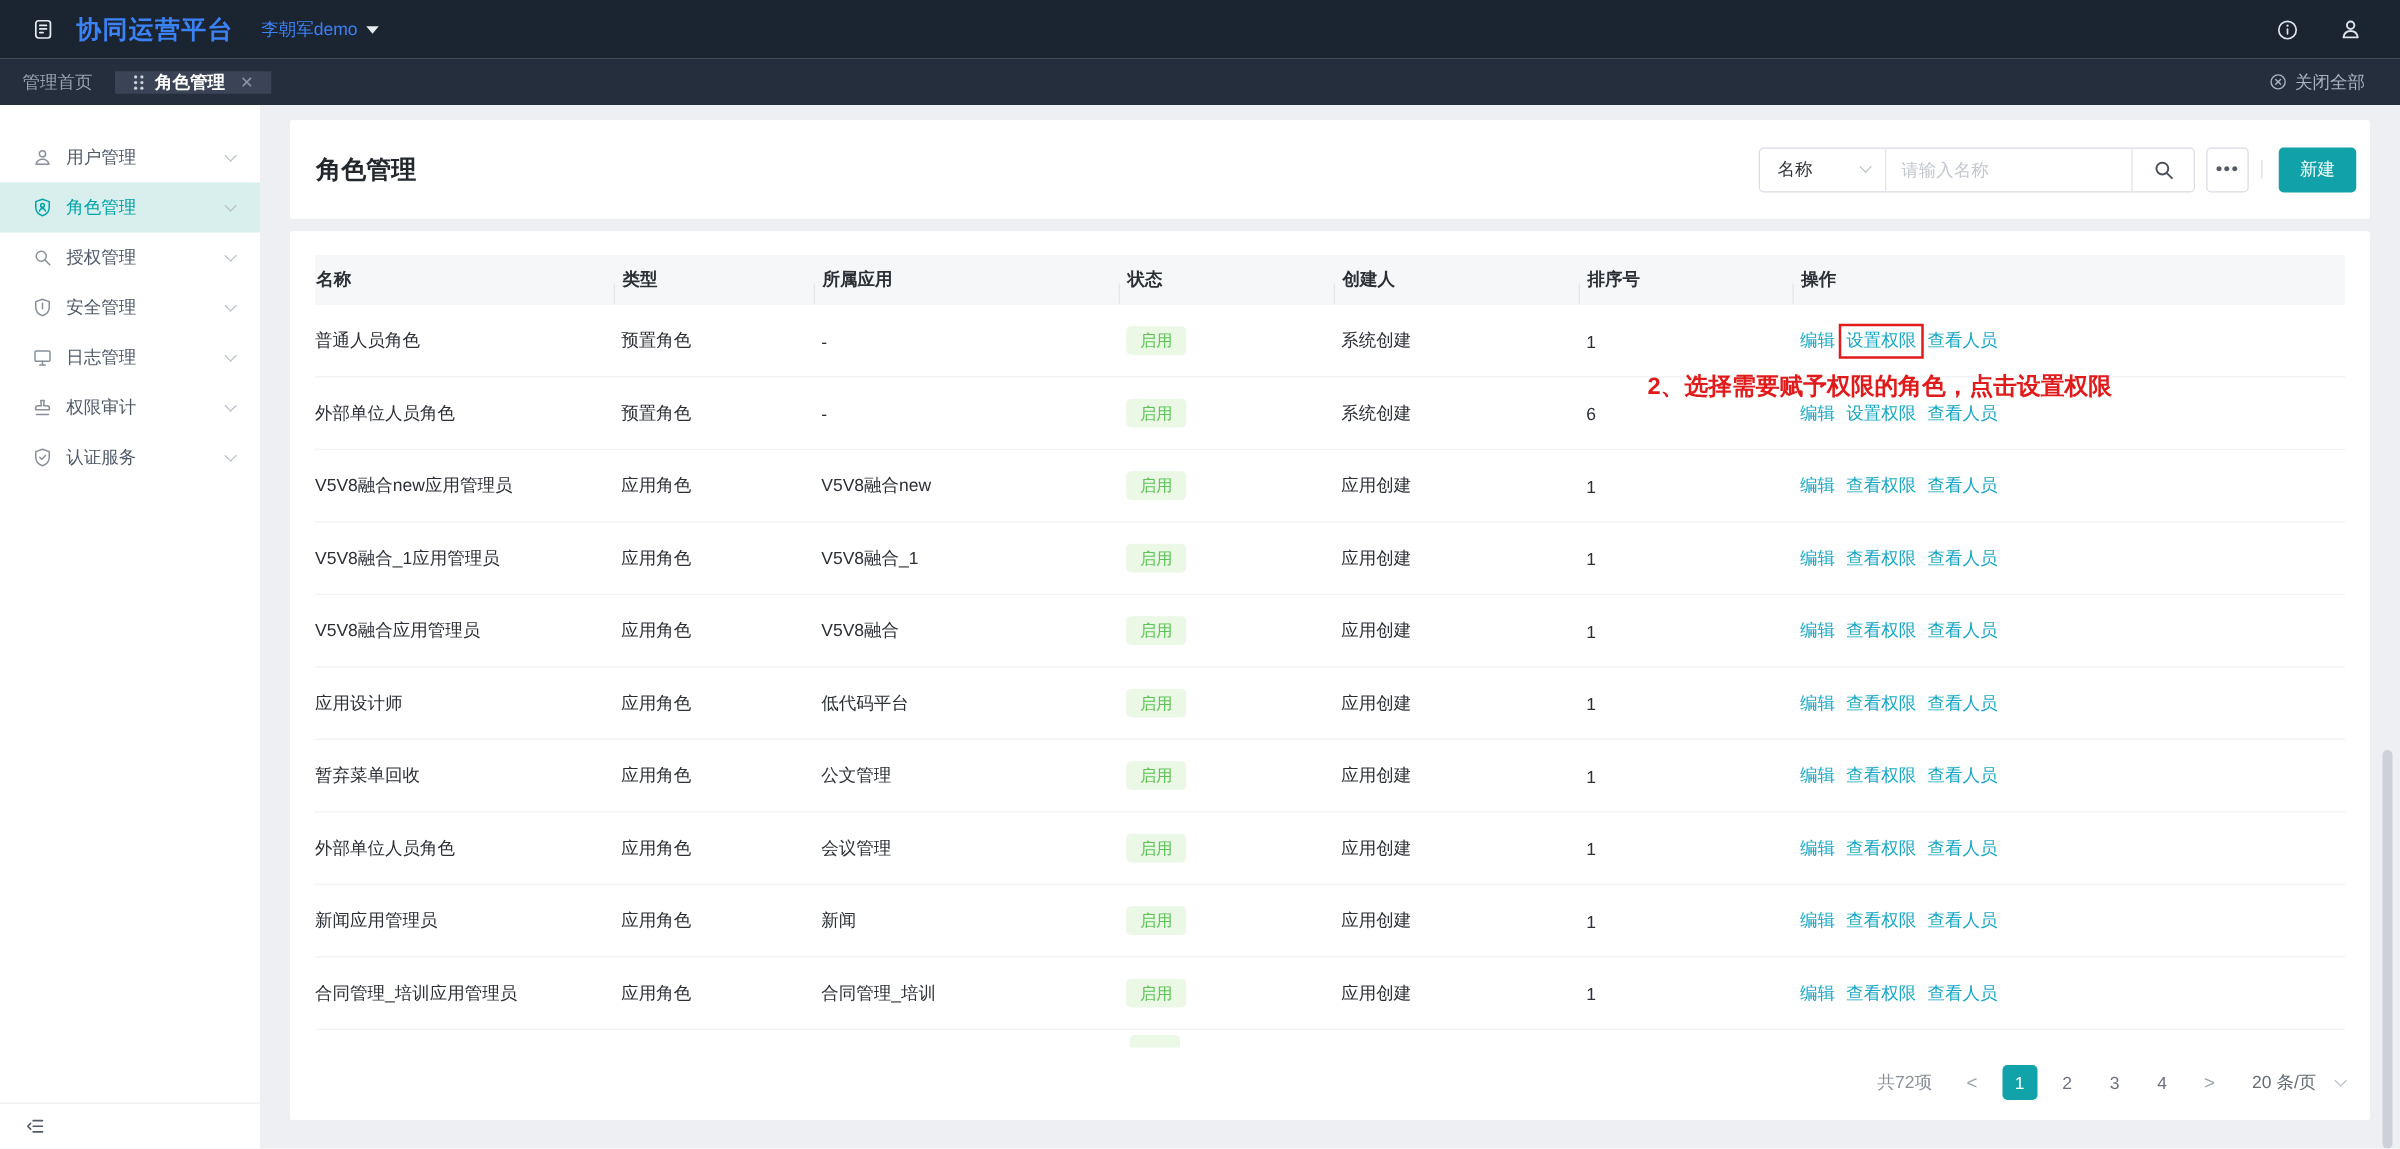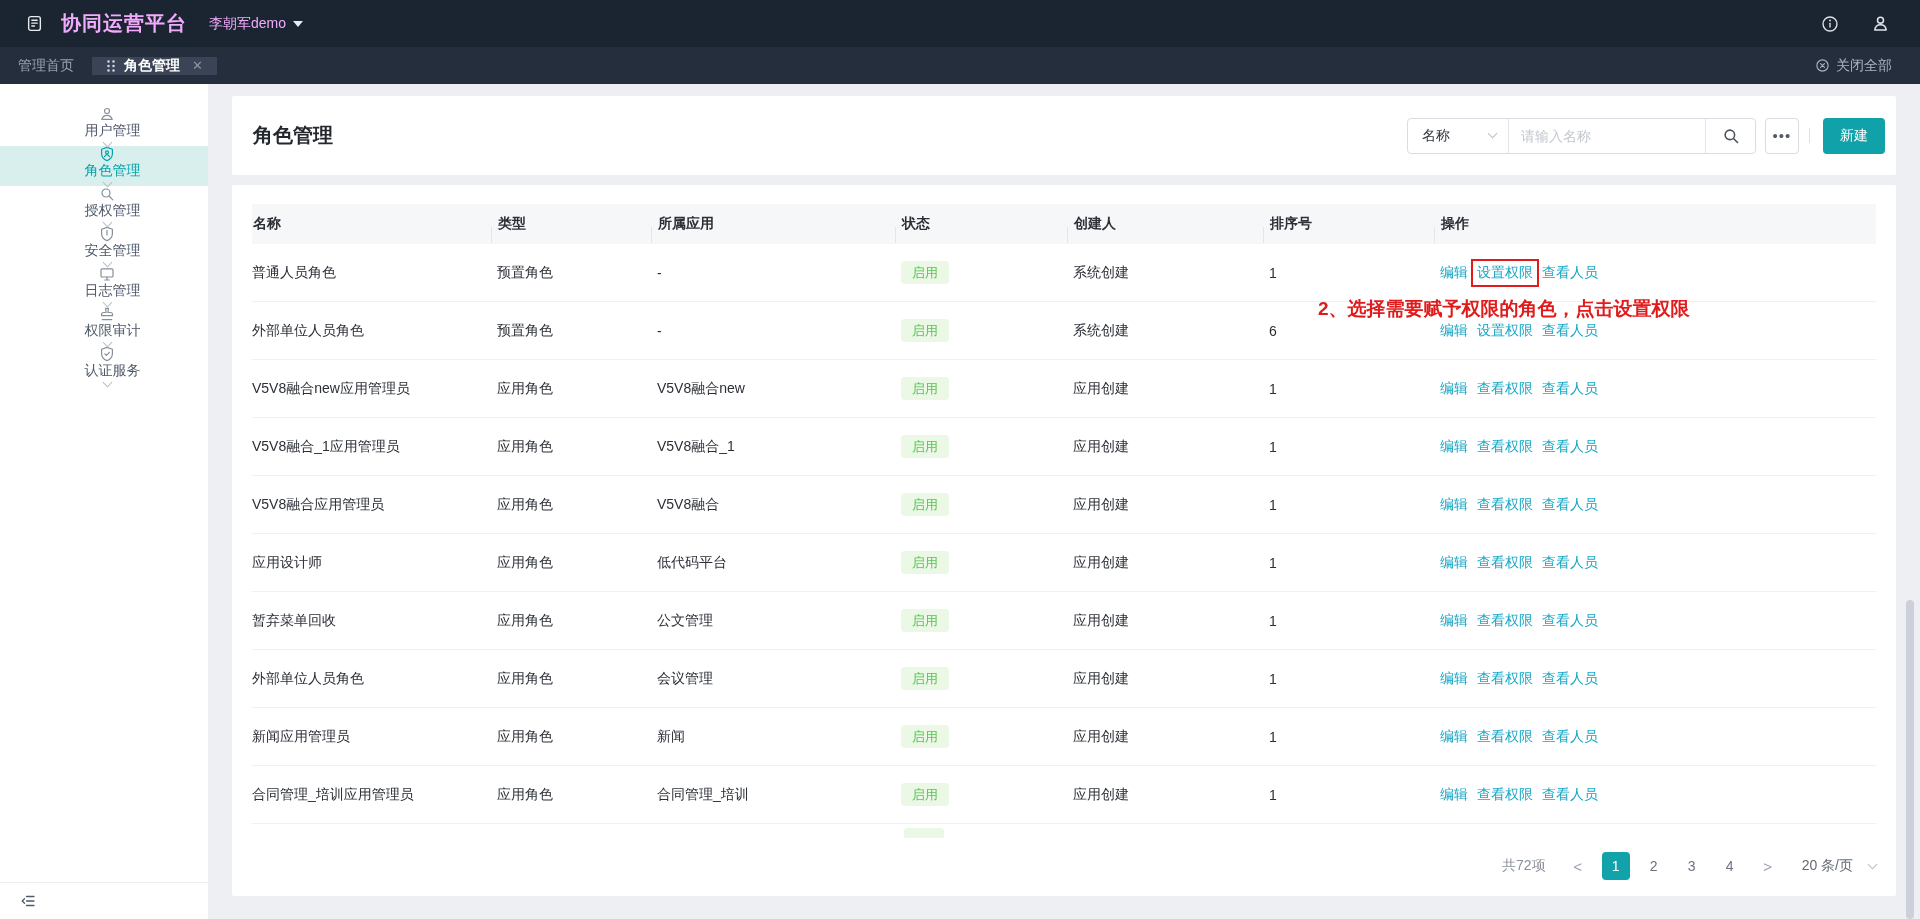--- a/index.html
+++ b/index.html
@@ -1,38 +1,38 @@
 <!DOCTYPE html>
 <html><head>
 <meta charset="utf-8">
 <style>
   * { margin:0; padding:0; box-sizing:border-box; }
   html,body { width:1920px; height:919px; overflow:hidden; }
   body { font-family:"Liberation Sans","DejaVu Sans",sans-serif; font-size:14px; color:#30343b; }
   .app { position:relative; width:1920px; height:919px; background:#edeff3; overflow:hidden; }
 
   
-  .hdr { position:absolute; top:0; left:0; right:0; height:47px; background:#1b2431; display:flex; align-items:center; color:#f0abfc; }
+  .hdr { position:absolute; top:0; left:0; right:0; height:47px; background:#1b2431; display:flex; align-items:center; color:#3b82f6; }
   .hdr .logo { margin-left:26px; display:flex; align-items:center; color:#e8ebf0; }
   .hdr .app-title { margin-left:18px; font-size:20px; font-weight:700; letter-spacing:1px; }
   .hdr .user { margin-left:22px; font-size:14px; display:flex; align-items:center; gap:7px; cursor:pointer; }
   .caret-down { width:0; height:0; border-left:5px solid transparent; border-right:5px solid transparent; border-top:6px solid #e8ebf0; }
   .hdr-right { margin-left:auto; margin-right:30px; display:flex; align-items:center; gap:32px; color:#dfe3ea; }
 
   
   .tabbar { position:absolute; top:47px; left:0; right:0; height:37px; background:#252e3d; display:flex; align-items:center; }
   .tab { display:flex; align-items:center; padding:0 18px; font-size:14px; color:#99a2b0; cursor:pointer; gap:8px; }
   .tab.active { background:#3a4456; color:#fff; font-weight:700; padding:0 14px; }
   .tab .tab-close { color:#8b94a3; font-weight:400; font-size:13px; margin-left:4px; }
   .close-all { margin-left:auto; display:flex; align-items:center; gap:6px; color:#aab3c0; font-size:14px; padding-right:28px; cursor:pointer; }
 
   
   .sidebar { position:absolute; top:84px; left:0; bottom:0; width:208px; background:#fff; }
   .side-menu { padding-top:22px; }
-  .side-item { height:40px; display:flex; align-items:center; padding:0 20px 0 26px; color:#4e5969; cursor:pointer;flex-direction:column; }
+  .side-item { height:40px; display:flex; align-items:center; padding:0 20px 0 26px; color:#4e5969; cursor:pointer; }
   .side-item .s-icon { display:flex; width:16px; color:#878f9b; }
   .side-item .s-label { margin-left:11px; flex:1; font-size:14px; }
   .side-item.active { background:#d8efee; color:#00a3a9; }
   .side-item.active .s-icon, .side-item.active .s-label { color:#00a3a9; }
   .chev { width:7px; height:7px; border-right:1.4px solid #b9c0cb; border-bottom:1.4px solid #b9c0cb; transform:rotate(45deg); margin-top:-4px; }
   .side-foot { position:absolute; left:0; right:0; bottom:0; height:37px; border-top:1px solid #eceef1; display:flex; align-items:center; padding-left:20px; color:#525a66; }
 
   
   .card { position:absolute; background:#fff; border-radius:2px; }
   .card-top { left:232px; top:96px; width:1664px; height:79px; display:flex; align-items:center; padding:0 11px 0 21px; }

